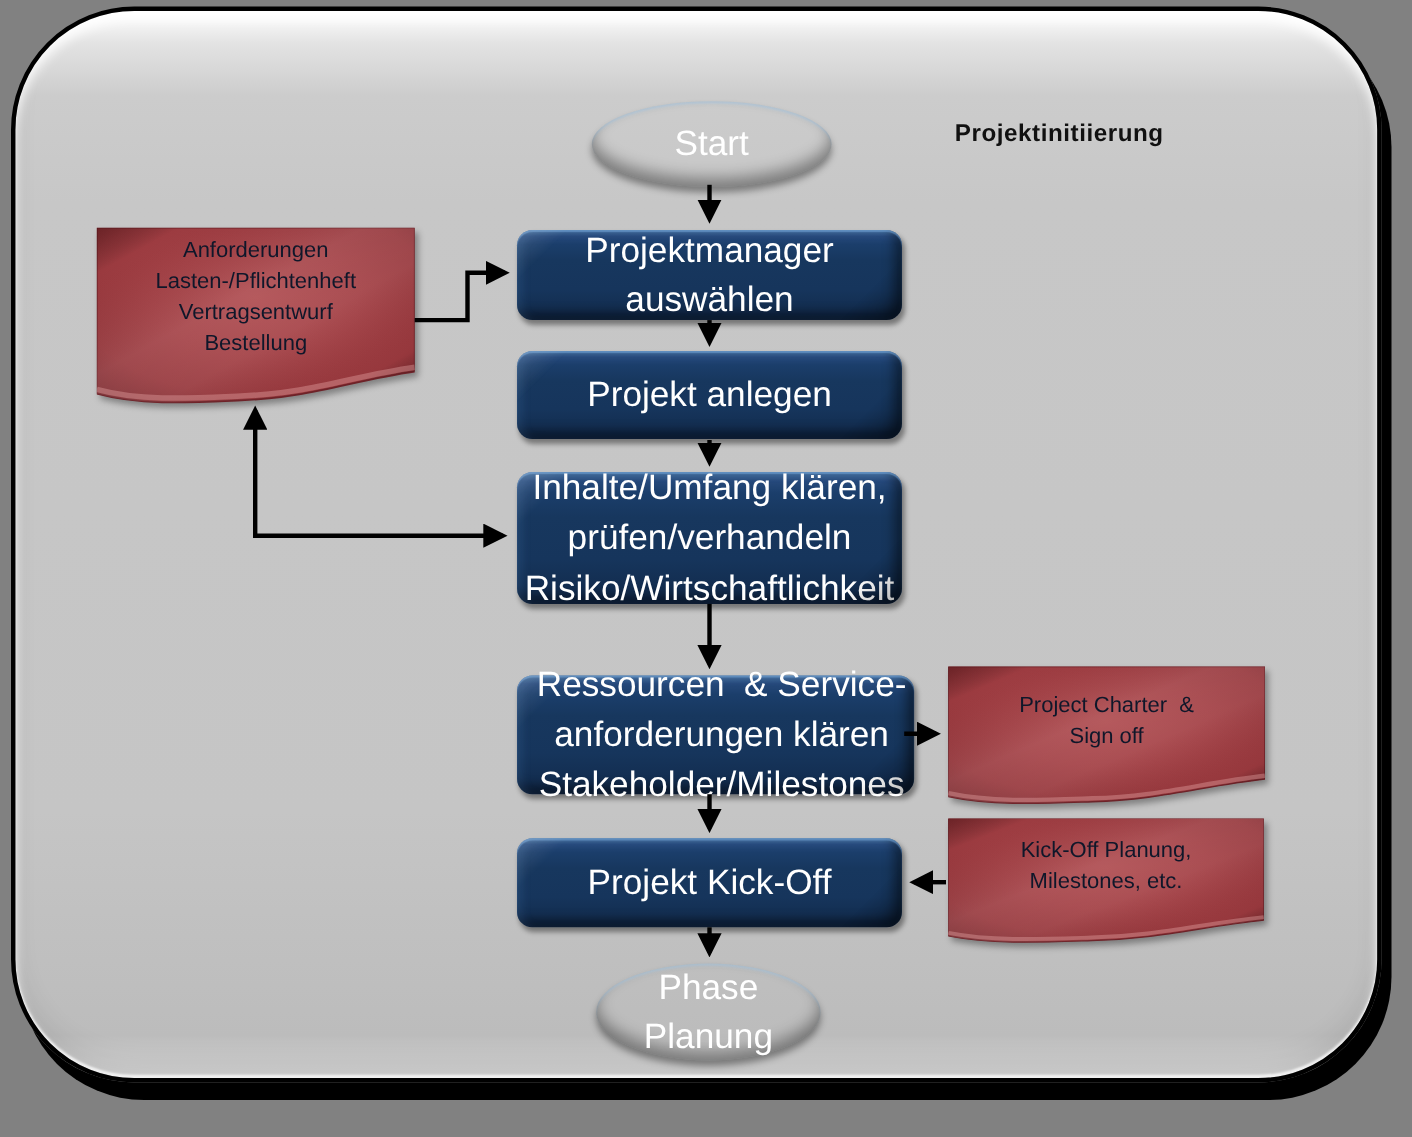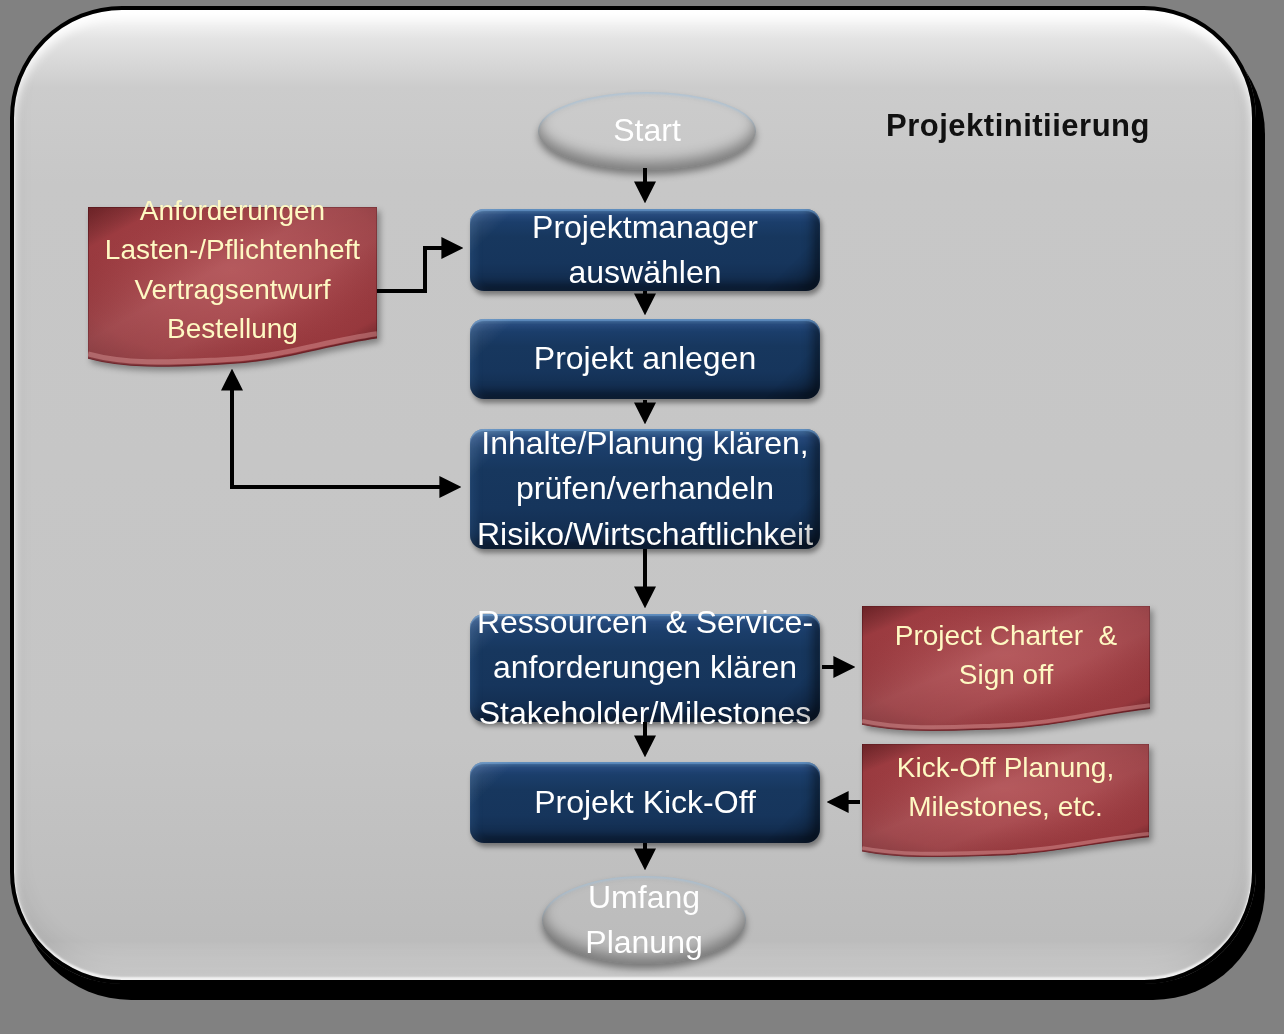--- a/index.html
+++ b/index.html
@@ -17,21 +17,21 @@
     border:4px solid #000;
     background:linear-gradient(180deg,#ffffff 0%,#e3e3e3 3%,#cccccc 8%,#c7c7c7 18%,#c5c5c5 75%,#bcbcbc 96%,#d6d6d6 100%);
     box-shadow:9px 16px 0 0 #000,
                inset 0 8px 10px rgba(255,255,255,0.9),
                inset 0 -3px 2px rgba(255,255,255,0.75),
                inset 0 -16px 22px rgba(0,0,0,0.07);
   }
 
   #page-title{
     position:absolute;left:868px;top:108px;width:300px;
-    text-align:center;font-size:31px;font-weight:700;color:#111;
+    text-align:left;font-size:22px;font-weight:700;color:#111;
     letter-spacing:0.5px;
   }
 
   .node{
     position:absolute;display:flex;align-items:center;justify-content:center;
     text-align:center;color:#fff;font-size:32px;line-height:1.42;
     white-space:pre-line;
   }
 
   
@@ -57,34 +57,34 @@
     box-shadow:0 5px 7px rgba(0,0,0,0.38),
                inset 0 -8px 14px rgba(0,0,0,0.38),
                inset 0 2px 2px rgba(170,205,235,0.5);
   }
 
   
   #n-start{left:538px;top:92px;width:218px;height:78px;}
   #n-box1 {left:470px;top:209px;width:350px;height:82px;}
   #n-box2 {left:470px;top:319px;width:350px;height:80px;}
   #n-box3 {left:470px;top:429px;width:350px;height:120px;}
-  #n-box4 {left:470px;top:614px;width:350px;height:108px;}
+  #n-box4 {left:470px;top:614px;width:350px;height:108px;padding-left:11px;}
   #n-box5 {left:470px;top:762px;width:350px;height:81px;border-radius:14px;}
   #n-end  {left:542px;top:876px;width:204px;height:88px;}
 
   .doc{position:absolute;}
   #d-left  {left:88px; top:207px;width:289px;height:161px;}
   #d-right1{left:862px;top:606px;width:288px;height:126px;}
   #d-right2{left:862px;top:744px;width:287px;height:114px;}
   .doc svg{position:absolute;inset:0;width:100%;height:100%;
            filter:drop-shadow(3px 4px 3px rgba(0,0,0,0.35));}
   .doc .doc-text{
     position:absolute;left:8px;right:8px;top:2px;bottom:30px;
     display:flex;align-items:center;justify-content:center;text-align:center;
-    color:#fef9c3;font-size:28px;line-height:1.4;white-space:pre-line;
+    color:#0f172a;font-size:20px;line-height:1.4;white-space:pre-line;
   }
   #d-left .doc-text{bottom:38px;}
 
   #connectors{position:absolute;left:0;top:0;width:1284px;height:1034px;pointer-events:none;}
 </style>
 </head>
 <body>
 
 <div id="stage">
 
@@ -105,27 +105,27 @@
         <stop offset="60%" stop-color="rgba(255,255,255,0.07)"></stop>
         <stop offset="85%" stop-color="rgba(0,0,0,0)"></stop>
         <stop offset="100%" stop-color="rgba(40,4,6,0.42)"></stop>
       </linearGradient>
     </defs>
   </svg>
 
   <div id="page-title">Projektinitiierung</div>
 
   <div class="node terminator" id="n-start">Start</div>
-  <div class="node terminator" id="n-end">Umfang
+  <div class="node terminator" id="n-end">Phase
 Planung</div>
 
   <div class="node process" id="n-box1">Projektmanager
 auswählen</div>
   <div class="node process" id="n-box2">Projekt anlegen</div>
-  <div class="node process" id="n-box3">Inhalte/Planung klären,
+  <div class="node process" id="n-box3">Inhalte/Umfang klären,
 prüfen/verhandeln
 Risiko/Wirtschaftlichkeit</div>
   <div class="node process" id="n-box4">Ressourcen &nbsp;&amp; Service-
 anforderungen klären
 Stakeholder/Milestones</div>
   <div class="node process" id="n-box5">Projekt Kick-Off</div>
 
   <div class="doc" id="d-left">
     <svg viewBox="0 0 286 160" preserveAspectRatio="none">
       <path d="M0,0 L286,0 L286,130 C230,138 190,154 130,156 C85,158 40,161 0,150 Z" fill="url(#docFill)" stroke="#6E2228" stroke-width="1.5"></path>

